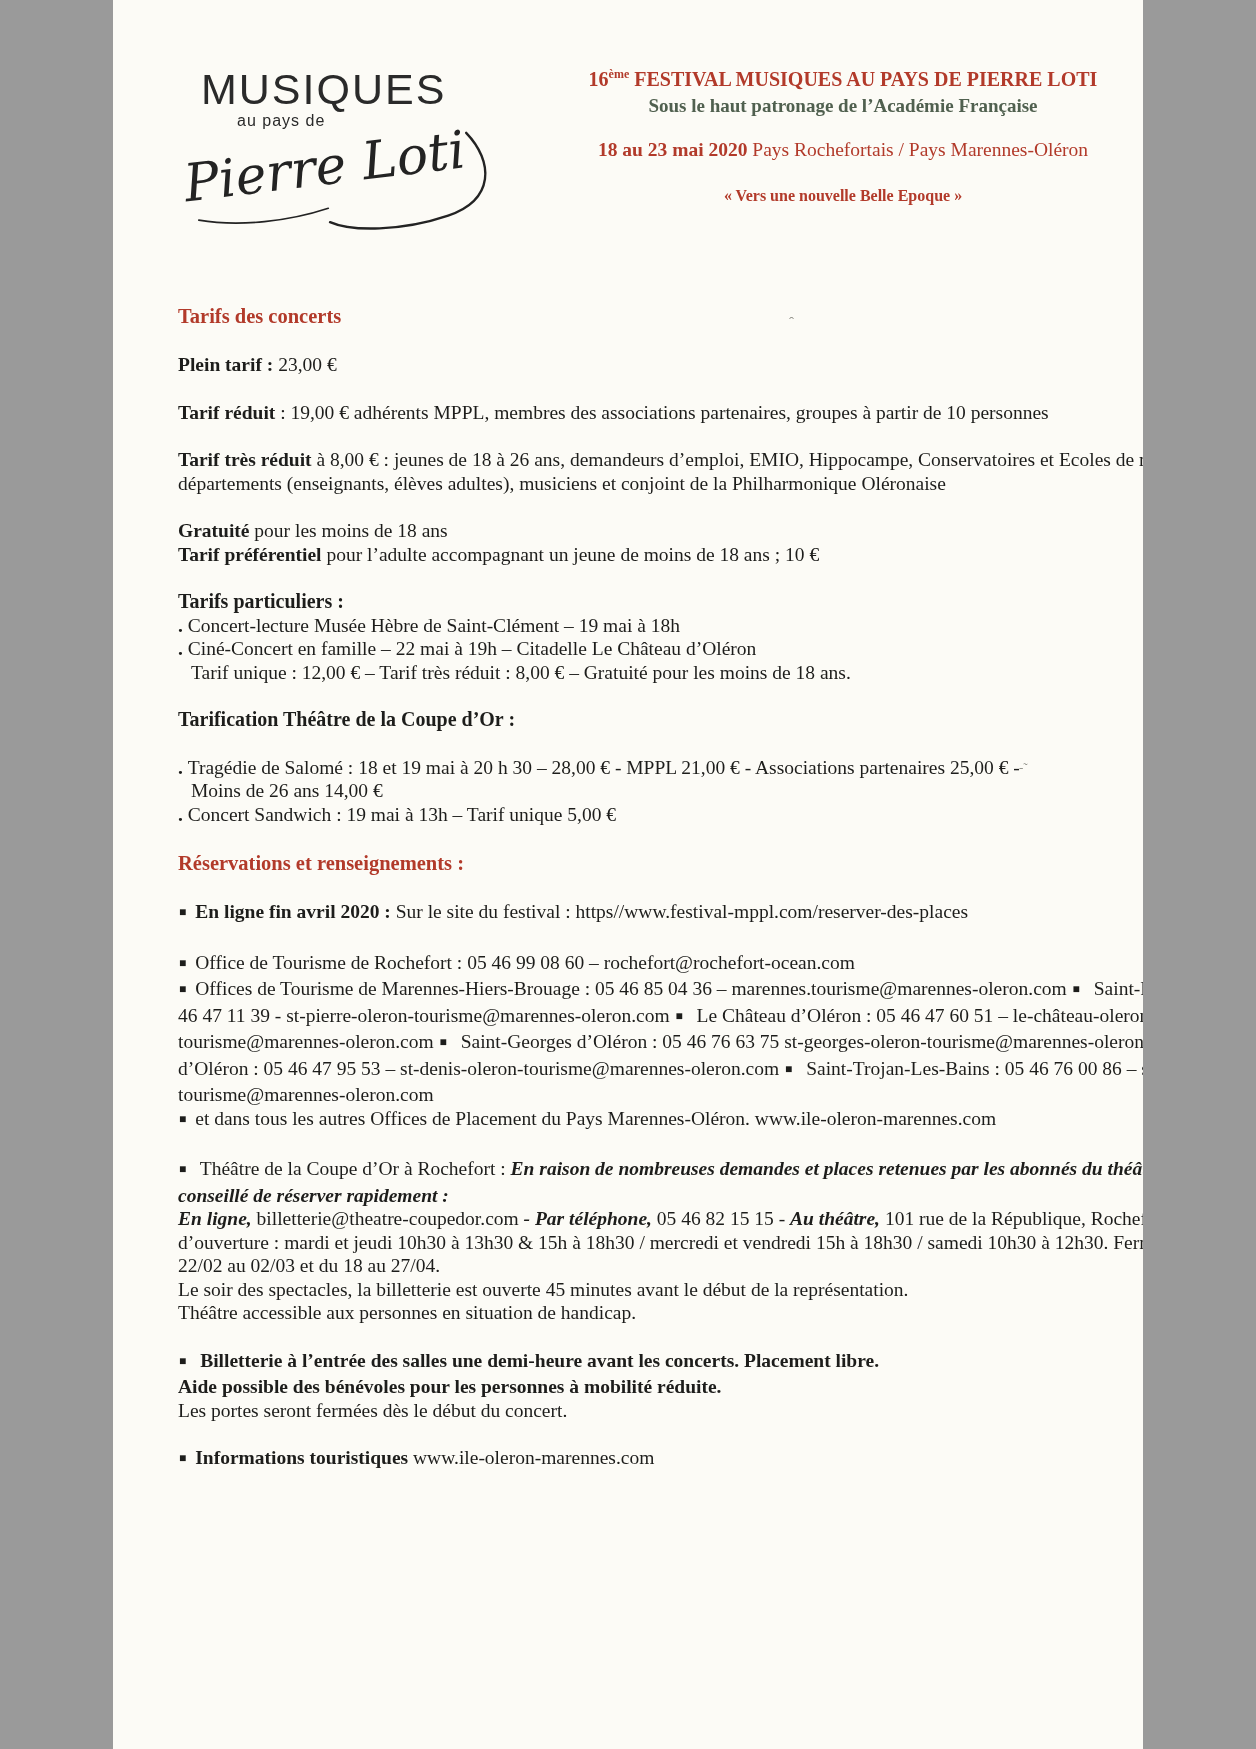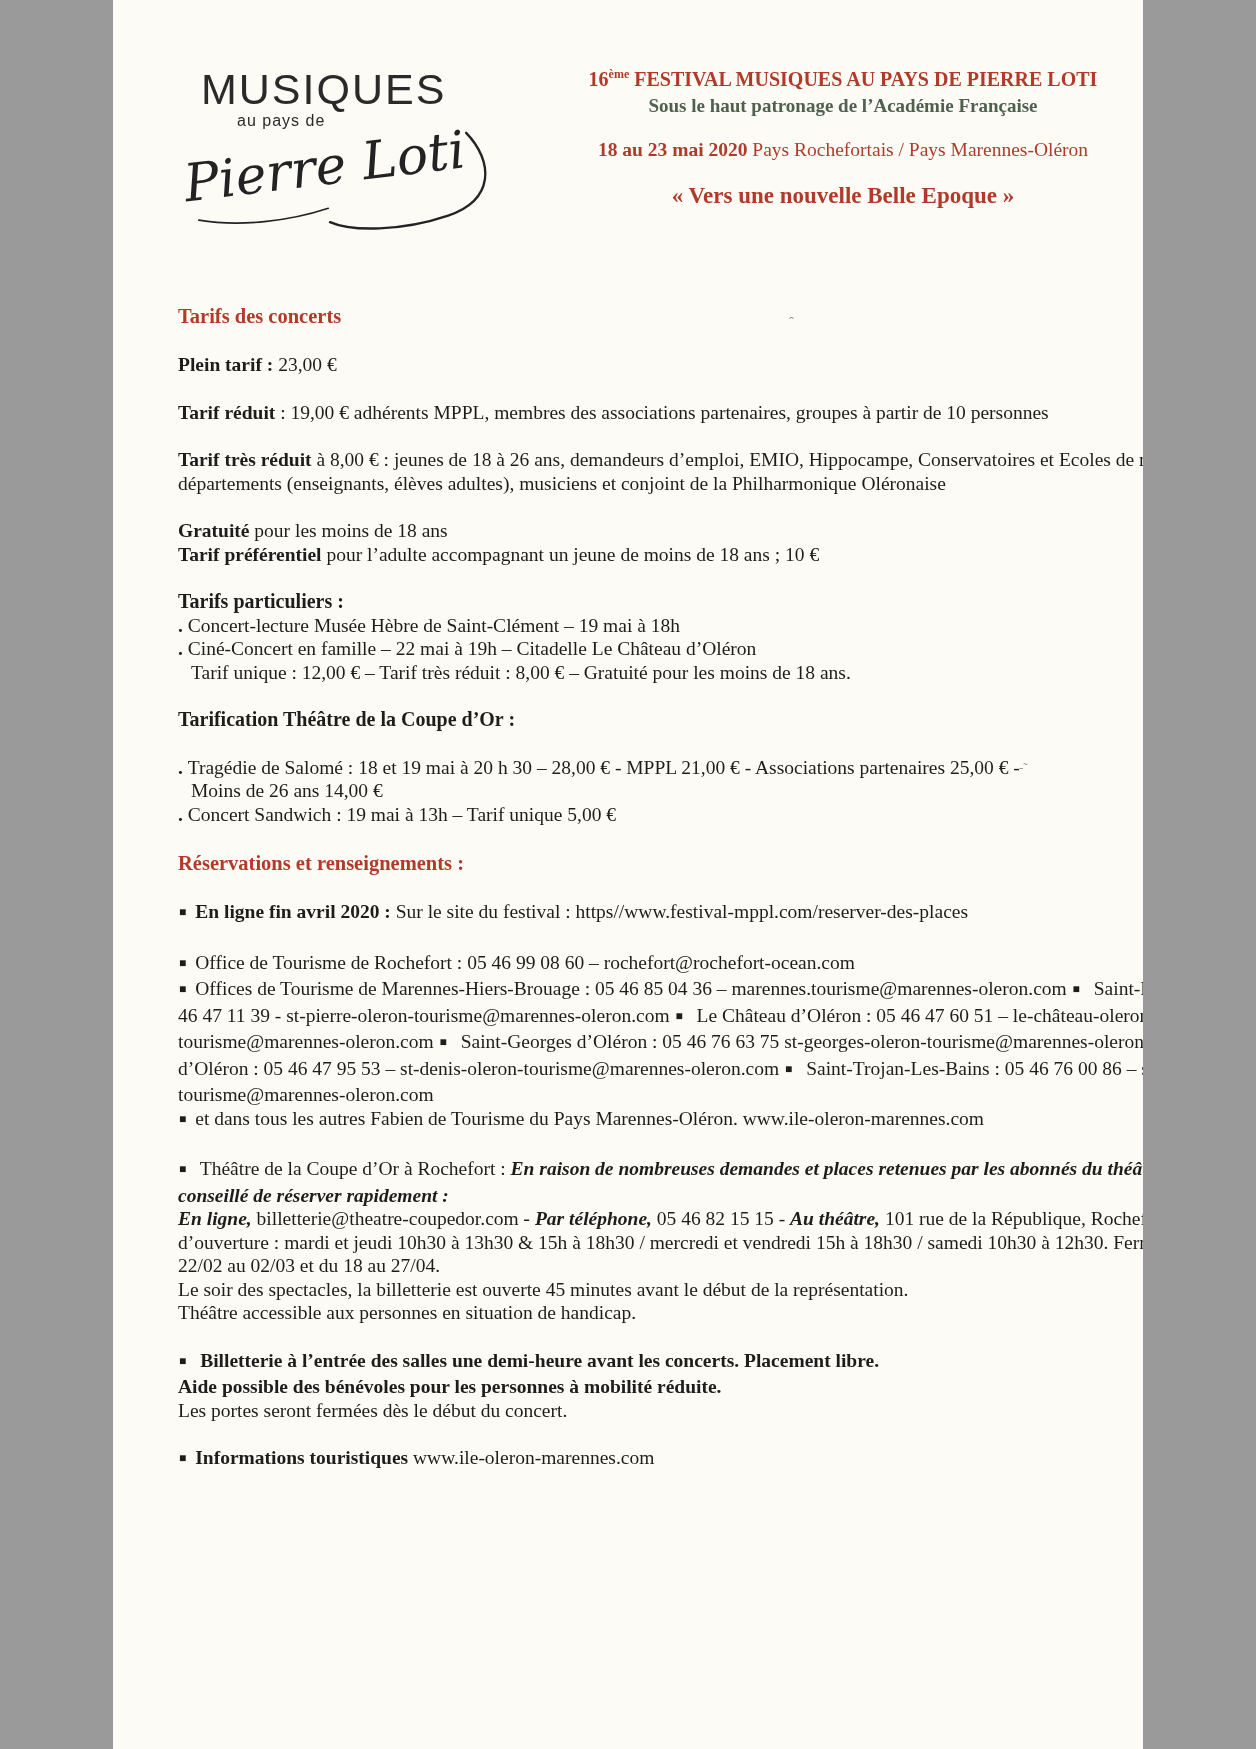--- a/index.html
+++ b/index.html
@@ -28,21 +28,21 @@
   .sig-text{
     font-family:"DejaVu Serif", serif;font-style:italic;font-size:52px;fill:#232323;
   }
   
   .header-block{position:absolute;left:420px;top:62px;width:620px;text-align:center;}
   .doc-title{font-size:20px;font-weight:bold;color:var(--accent);line-height:24px;}
   .doc-title sup{font-size:12px;}
   .patronage{font-size:19px;font-weight:bold;color:var(--green);margin-top:3px;line-height:23px;}
   .credits{margin-top:22px;font-weight:bold;font-size:19.5px;line-height:23px;color:#151515;}
   .dates{margin-top:21px;font-size:19.5px;color:var(--accent);line-height:23px;}
-  .quote{margin-top:23px;font-size:23px;font-weight:bold;color:var(--accent);line-height:23px;}
+  .quote{margin-top:23px;font-size:16px;font-weight:bold;color:var(--accent);line-height:23px;}
   
   .content{position:absolute;left:65px;top:303px;width:1126px;font-size:19.5px;line-height:23.5px;}
   .content>div{min-height:23px;}
   .sp{margin-top:24px;}
   .h-red{color:var(--accent);font-weight:bold;font-size:20.5px;line-height:26px;}
   .h-black{font-weight:bold;font-size:20px;}
   .indent{padding-left:13px;}
   .b{font-weight:bold;}
   .i{font-style:italic;}
   .sq{font-size:12px;margin:0 9px 0 1px;position:relative;top:-2px;}
@@ -87,21 +87,21 @@
       <div class="line"><span class="b ">. </span><span class="">Ciné-Concert en famille – 22 mai à 19h – Citadelle Le Château d’Oléron</span></div>
       <div class="line indent"><span class="">Tarif unique : 12,00 € – Tarif très réduit : 8,00 € – Gratuité pour les moins de 18 ans.</span></div>
       <div class="h-black sp"><span class="b ">Tarification Théâtre de la Coupe d’Or</span><span class=""> :</span></div>
       <div class="line sp"><span class="b ">. </span><span class="">Tragédie de Salomé : 18 et 19 mai à 20 h 30 – 28,00 € - MPPL 21,00 € - Associations partenaires 25,00 € -</span></div>
       <div class="line indent"><span class="">Moins de 26 ans 14,00 €</span></div>
       <div class="line"><span class="b ">. </span><span class="">Concert Sandwich : 19 mai à 13h – Tarif unique 5,00 €</span></div>
       <div class="h-red sp"><span class="">Réservations et renseignements :</span></div>
       <div class="line sp"><span class="sq">■</span><span class="b ">En ligne fin avril 2020 : </span><span class="">Sur le site du festival : https//www.festival-mppl.com/reserver-des-places</span></div>
       <div class="line sp"><span class="sq">■</span><span class="">Office de Tourisme de Rochefort : 05 46 99 08 60 – rochefort@rochefort-ocean.com</span></div>
       <div class="para"><span class="sq">■</span><span class="">Offices de Tourisme de Marennes-Hiers-Brouage : 05 46 85 04 36 – marennes.tourisme@marennes-oleron.com </span><span class="sq">■</span><span class=""> Saint-Pierre d’Oléron : 05 46 47 11 39 - st-pierre-oleron-tourisme@marennes-oleron.com </span><span class="sq">■</span><span class=""> Le Château d’Oléron : 05 46 47 60 51 – le-château-oleron-tourisme@marennes-oleron.com </span><span class="sq">■</span><span class=""> Saint-Georges d’Oléron : 05 46 76 63 75 st-georges-oleron-tourisme@marennes-oleron.com </span><span class="sq">■</span><span class=""> Saint-Denis d’Oléron : 05 46 47 95 53 – st-denis-oleron-tourisme@marennes-oleron.com </span><span class="sq">■</span><span class=""> Saint-Trojan-Les-Bains : 05 46 76 00 86 – st-trojan-les-bains-tourisme@marennes-oleron.com</span></div>
-      <div class="line"><span class="sq">■</span><span class="">et dans tous les autres Fabien de Tourisme du Pays Marennes-Oléron. www.ile-oleron-marennes.com</span></div>
+      <div class="line"><span class="sq">■</span><span class="">et dans tous les autres Offices de Placement du Pays Marennes-Oléron. www.ile-oleron-marennes.com</span></div>
       <div class="para sp"><span class="sq">■</span><span class=""> Théâtre de la Coupe d’Or à Rochefort : </span><span class="b i">En raison de nombreuses demandes et places retenues par les abonnés du théâtre, il est vivement conseillé de réserver rapidement :</span><br><span class="b i">En ligne,</span><span class=""> billetterie@theatre-coupedor.com </span><span class="b i">- Par téléphone,</span><span class=""> 05 46 82 15 15 - </span><span class="b i">Au théâtre,</span><span class=""> 101 rue de la République, Rochefort. Horaires d’ouverture : mardi et jeudi 10h30 à 13h30 &amp; 15h à 18h30 / mercredi et vendredi 15h à 18h30 / samedi 10h30 à 12h30. Fermetures théâtre : 22/02 au 02/03 et du 18 au 27/04.</span><br><span class="">Le soir des spectacles, la billetterie est ouverte 45 minutes avant le début de la représentation.</span><br><span class="">Théâtre accessible aux personnes en situation de handicap.</span></div>
       <div class="para sp"><span class="sq">■</span><span class="b "> Billetterie à l’entrée des salles une demi-heure avant les concerts. Placement libre.</span><br><span class="b ">Aide possible des bénévoles pour les personnes à mobilité réduite.</span><br><span class="">Les portes seront fermées dès le début du concert.</span></div>
       <div class="line sp"><span class="sq">■</span><span class="b ">Informations touristiques </span><span class="">www.ile-oleron-marennes.com</span></div>
     </div>
 
   <div class="artifact a1">ˆ</div>
   <div class="artifact a2">-̃</div>
 
 </div>
 

